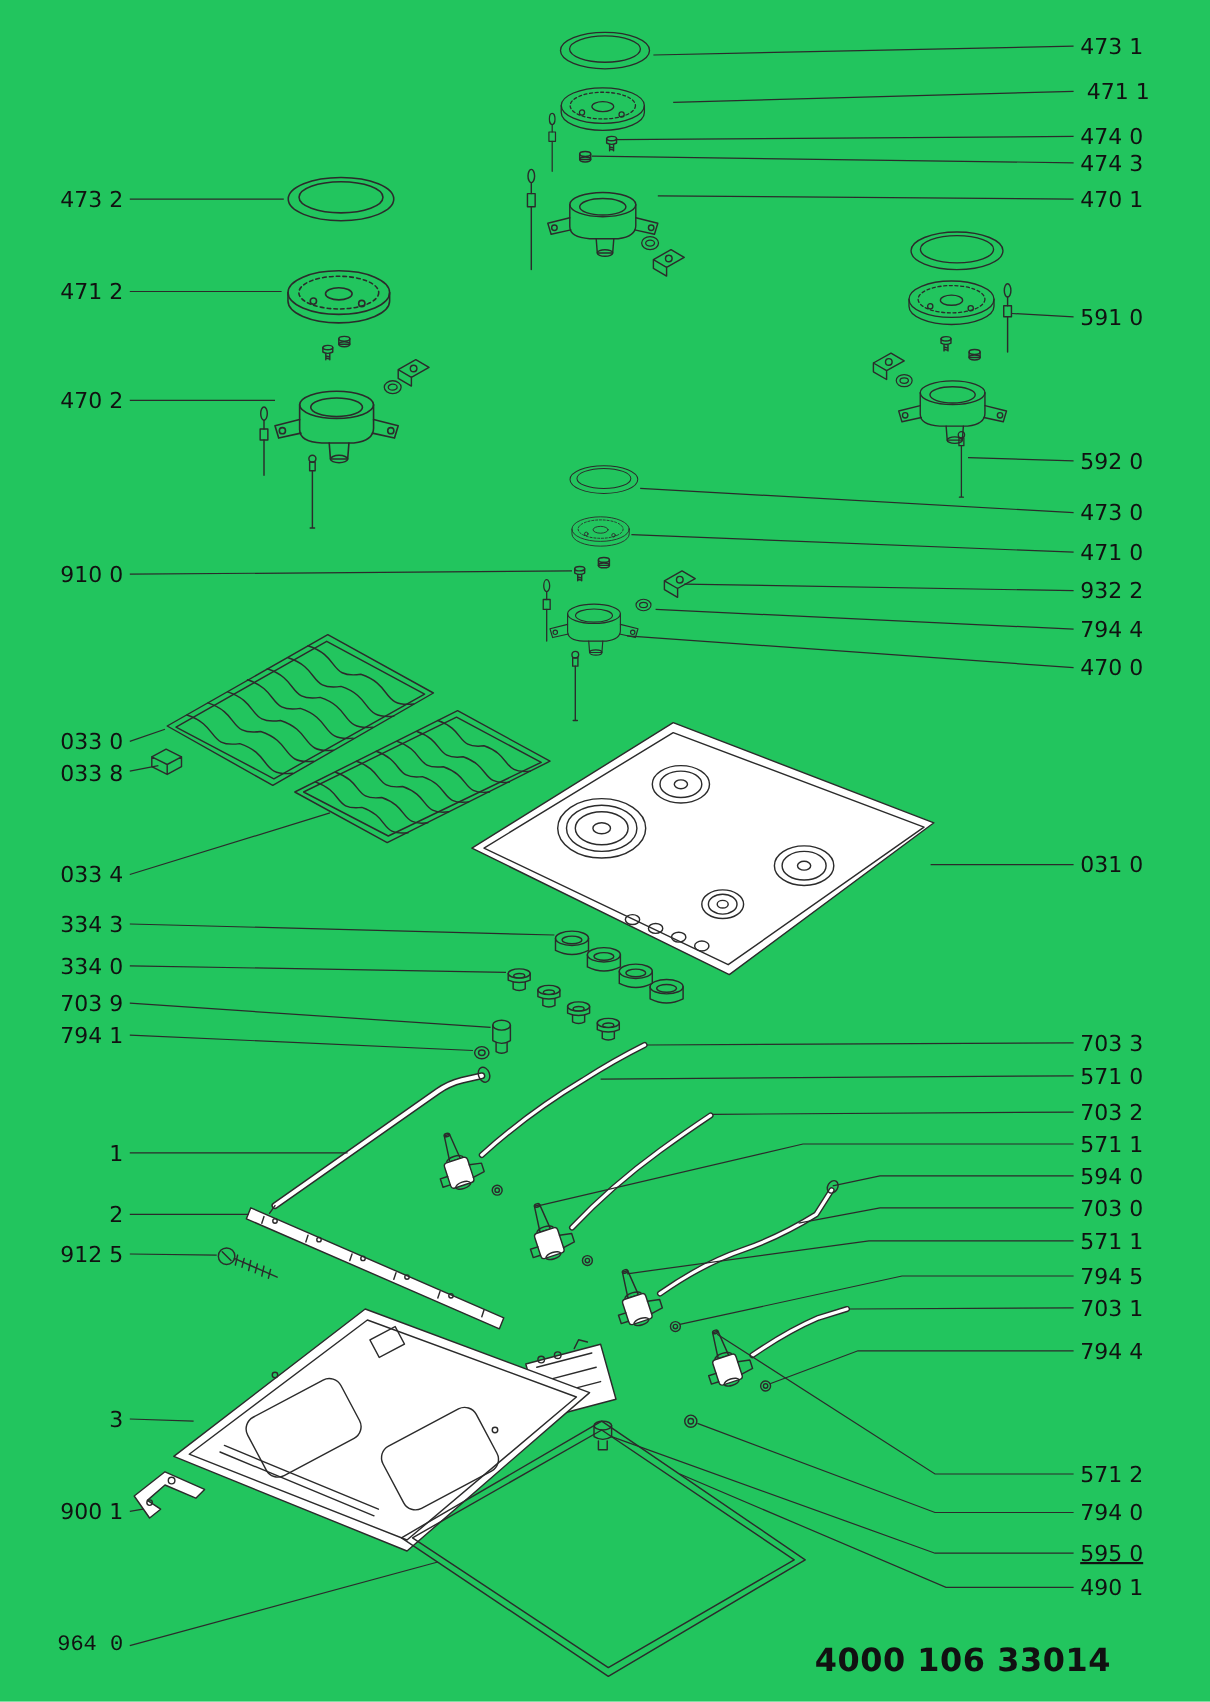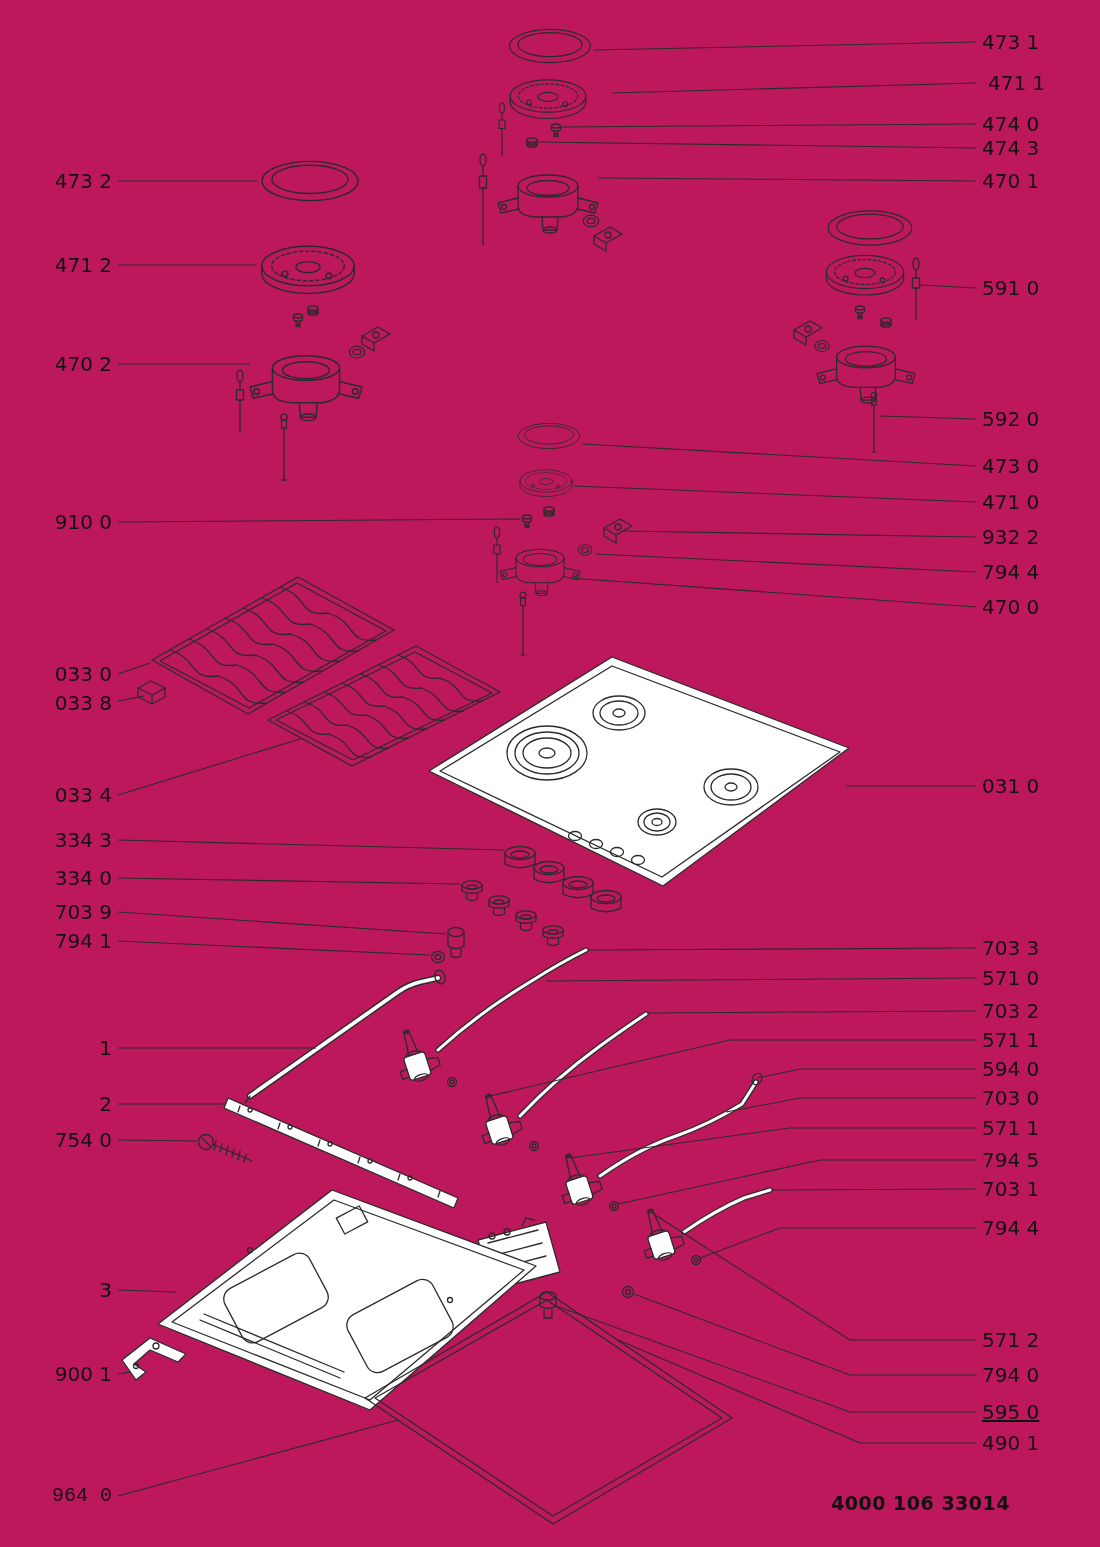--- a/index.html
+++ b/index.html
@@ -1,36 +1,36 @@
 <!DOCTYPE html>
 <html><head>
 <meta charset="utf-8">
 <title>Exploded parts diagram</title>
 <style>
   html,body{margin:0;padding:0;background:#ffffff;}
   .canvas{
     position:relative;
     width:1100px;height:1547px;
-    background:#be185d;
+    background:#22c55e;
     font-family:"DejaVu Sans", sans-serif;
     overflow:hidden;
   }
   .canvas svg{position:absolute;left:0;top:0;}
   .part-label{
     position:absolute;
     font-size:20px;
     line-height:26px;
     color:#111111;
     white-space:nowrap;
   }
   .doc-number{
     position:absolute;
     right:90px;
     top:1492px;
-    font-size:19px;
+    font-size:29px;
     font-weight:bold;
     letter-spacing:0.5px;
     color:#111111;
   }
 </style>
 </head>
 <body>
 
 <div class="canvas">
 
@@ -424,21 +424,21 @@
       <div class="part-label left" style="color: rgb(17, 17, 17); right: 988px; top: 509px;">910 0</div>
       <div class="part-label left" style="color: rgb(17, 17, 17); right: 988px; top: 661px;">033 0</div>
       <div class="part-label left" style="color: rgb(17, 17, 17); right: 988px; top: 690px;">033 8</div>
       <div class="part-label left" style="color: rgb(17, 17, 17); right: 988px; top: 782px;">033 4</div>
       <div class="part-label left" style="color: rgb(17, 17, 17); right: 988px; top: 827px;">334 3</div>
       <div class="part-label left" style="color: rgb(17, 17, 17); right: 988px; top: 865px;">334 0</div>
       <div class="part-label left" style="color: rgb(17, 17, 17); right: 988px; top: 899px;">703 9</div>
       <div class="part-label left" style="color: rgb(17, 17, 17); right: 988px; top: 928px; margin-left: 48px;">794 1</div>
       <div class="part-label left" style="color: rgb(17, 17, 17); right: 988px; top: 1035px;">1</div>
       <div class="part-label left" style="color: rgb(17, 17, 17); right: 988px; top: 1091px;">2</div>
-      <div class="part-label left" style="color: rgb(17, 17, 17); right: 988px; top: 1127px;">754 0</div>
+      <div class="part-label left" style="color: rgb(17, 17, 17); right: 988px; top: 1127px;">912 5</div>
       <div class="part-label left" style="color: rgb(17, 17, 17); right: 988px; top: 1277px;">3</div>
       <div class="part-label left" style="color: rgb(17, 17, 17); right: 988px; top: 1361px;">900 1</div>
       <div class="part-label left" style="color: rgb(17, 17, 17); right: 988px; top: 1483px; font-family: Liberation Mono, monospace;">964 0</div>
     </div>
 
 <div class="doc-number">4000 106 33014</div>
 
 </div>
 
 </body></html>

